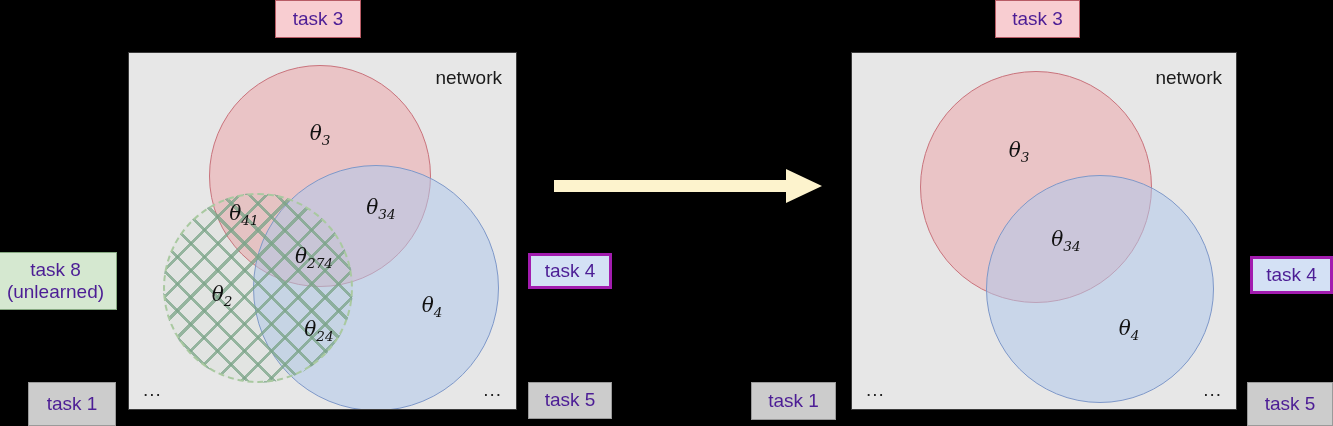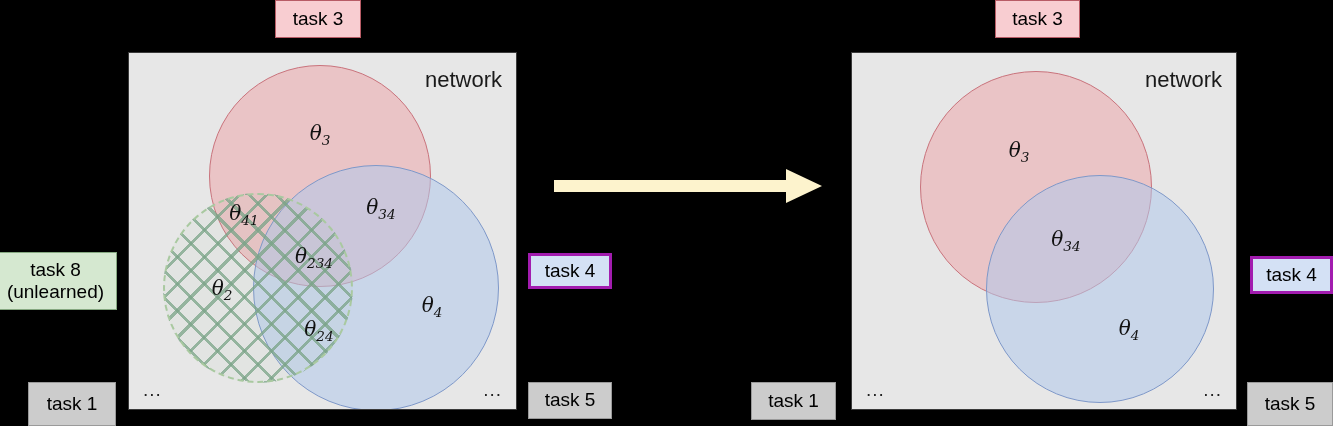--- a/index.html
+++ b/index.html
@@ -31,21 +31,21 @@
     box-sizing: border-box;
     overflow: hidden;
   }
   #network-box-left  { left: 128px; top: 52px; width: 389px; height: 358px; }
   #network-box-right { left: 851px; top: 52px; width: 386px; height: 358px; }
 
   .network-label {
     position: absolute;
     right: 14px;
     top: 14px;
-    font-size: 22px;
+    font-size: 19px;
     color: #1a1a1a;
     font-family: "Liberation Sans", sans-serif;
     white-space: nowrap;
   }
 
   .ellipsis {
     position: absolute;
     bottom: 10px;
     font-size: 19px;
     color: #222;
@@ -118,21 +118,21 @@
   
   .task-tag {
     position: absolute;
     box-sizing: border-box;
     display: flex;
     flex-direction: column;
     align-items: center;
     justify-content: center;
     font-family: "Liberation Sans", sans-serif;
     font-size: 19px;
-    color: #000000;
+    color: #4c1d95;
     line-height: 1.18;
     text-align: center;
     white-space: nowrap;
   }
   .tag-pink  { background: #f8cdd1; border: 1px solid #b85c66; }
   .tag-green { background: #d5e8d0; border: 1px solid #85a880; }
   .tag-blue  { background: #d4e1f5; border: 3px solid #a21caf; }
   .tag-gray  { background: #cccccc; border: 1px solid #9a9a9a; text-align: center; }
 
   #task3-left   { left: 275px;  top: 0px;   width: 86px;  height: 38px; }
@@ -153,22 +153,22 @@
 
   <div class="network-box" id="network-box-left">
 
     <div class="venn-circle c-red" id="circle-theta3-left"></div>
     <div class="venn-circle c-blue" id="circle-theta4-left"></div>
     <div class="venn-circle c-green" id="circle-theta2-left"></div>
 
     <div class="theta" style="left:191px; top:82px;"><span>θ</span><sub>3</sub></div>
     <div class="theta" style="left:115px; top:162px;"><span>θ</span><sub>41</sub></div>
     <div class="theta" style="left:252px; top:156px;"><span>θ</span><sub>34</sub></div>
-    <div class="theta" style="left:185px; top:205px;"><span>θ</span><sub>234</sub></div>
-    <div class="theta" style="left:93px;  top:237px;"><span>θ</span><sub>2</sub></div>
+    <div class="theta" style="left:185px; top:205px;"><span>θ</span><sub>274</sub></div>
+    <div class="theta" style="left:93px;  top:243px;"><span>θ</span><sub>2</sub></div>
     <div class="theta" style="left:190px; top:278px;text-align:center;"><span>θ</span><sub>24</sub></div>
     <div class="theta" style="left:303px; top:254px;"><span>θ</span><sub>4</sub></div>
 
     <div class="network-label">network</div>
     <div class="ellipsis left">...</div>
     <div class="ellipsis right">...</div>
   </div>
 
   <div class="task-tag tag-pink" id="task3-left">
     <span>task 3</span>

